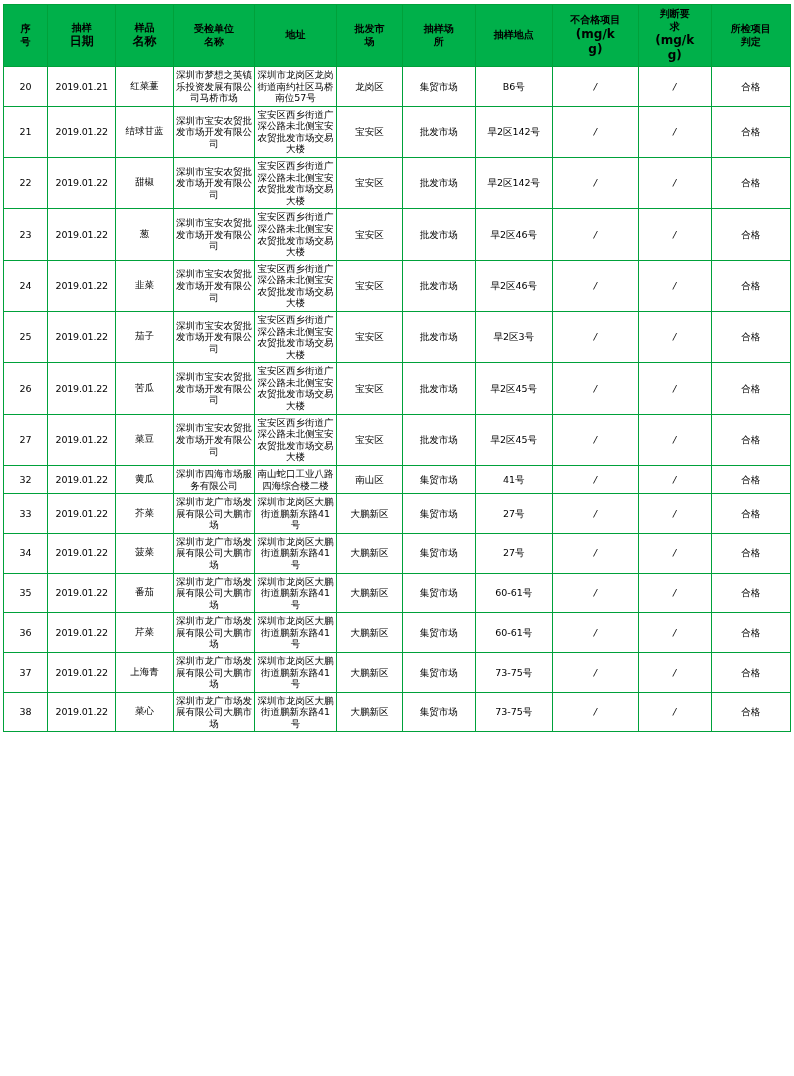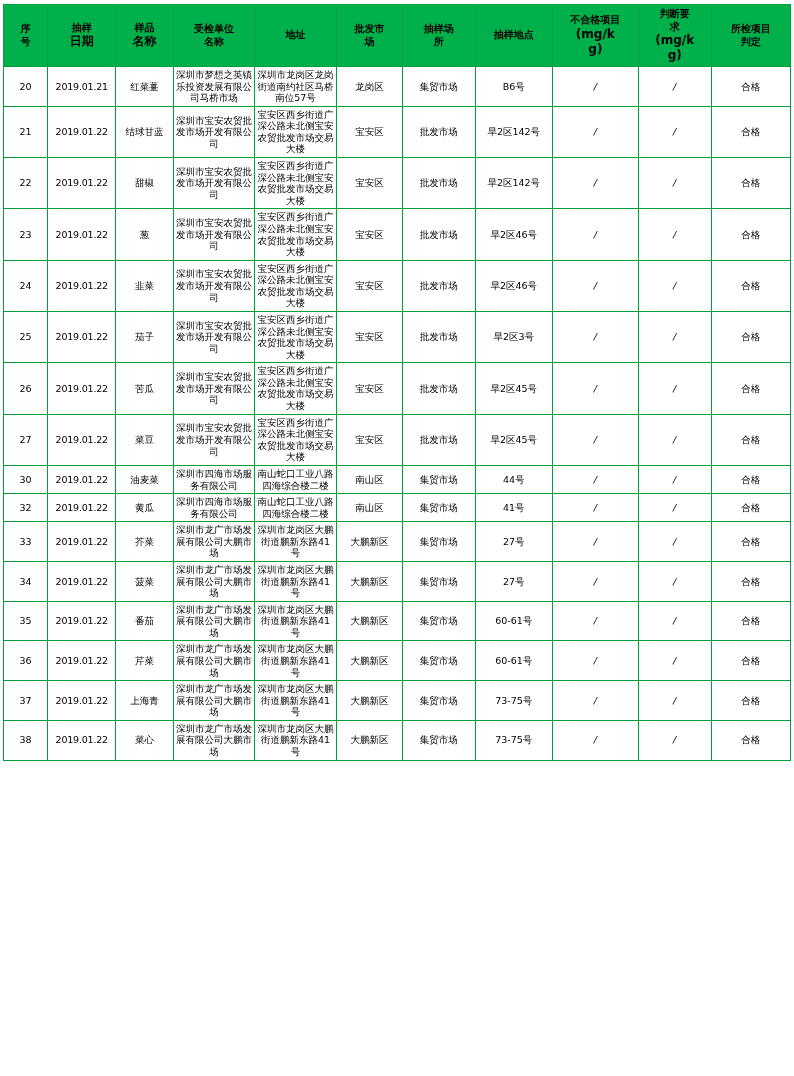--- a/index.html
+++ b/index.html
@@ -50,20 +50,21 @@
   }
   td.num {
     font-size: 10px;
   }
   td.date {
     font-size: 9.5px;
     letter-spacing: -0.2px;
   }
   td.name {
     font-size: 10.5px;
+    font-family: Liberation Serif, serif;
   }
   td.unit {
     font-size: 9px;
     line-height: 1.2;
   }
   td.addr {
     font-size: 9px;
     line-height: 1.2;
   }
   td.region, td.place {
@@ -250,33 +251,20 @@
           <td class="unit">深圳市宝安农贸批发市场开发有限公司</td>
           <td class="addr">宝安区西乡街道广深公路未北侧宝安农贸批发市场交易大楼</td>
           <td class="region">宝安区</td>
           <td class="place">批发市场</td>
           <td class="point">旱2区45号</td>
           <td class="slash">/</td>
           <td class="slash">/</td>
           <td class="verdict">合格</td>
         </tr>
         <tr>
-          <td class="num">30</td>
-          <td class="date">2019.01.22</td>
-          <td class="name">油麦菜</td>
-          <td class="unit">深圳市四海市场服务有限公司</td>
-          <td class="addr">南山蛇口工业八路四海综合楼二楼</td>
-          <td class="region">南山区</td>
-          <td class="place">集贸市场</td>
-          <td class="point">44号</td>
-          <td class="slash">/</td>
-          <td class="slash">/</td>
-          <td class="verdict">合格</td>
-        </tr>
-        <tr>
           <td class="num">32</td>
           <td class="date">2019.01.22</td>
           <td class="name">黄瓜</td>
           <td class="unit">深圳市四海市场服务有限公司</td>
           <td class="addr">南山蛇口工业八路四海综合楼二楼</td>
           <td class="region">南山区</td>
           <td class="place">集贸市场</td>
           <td class="point">41号</td>
           <td class="slash">/</td>
           <td class="slash">/</td>

